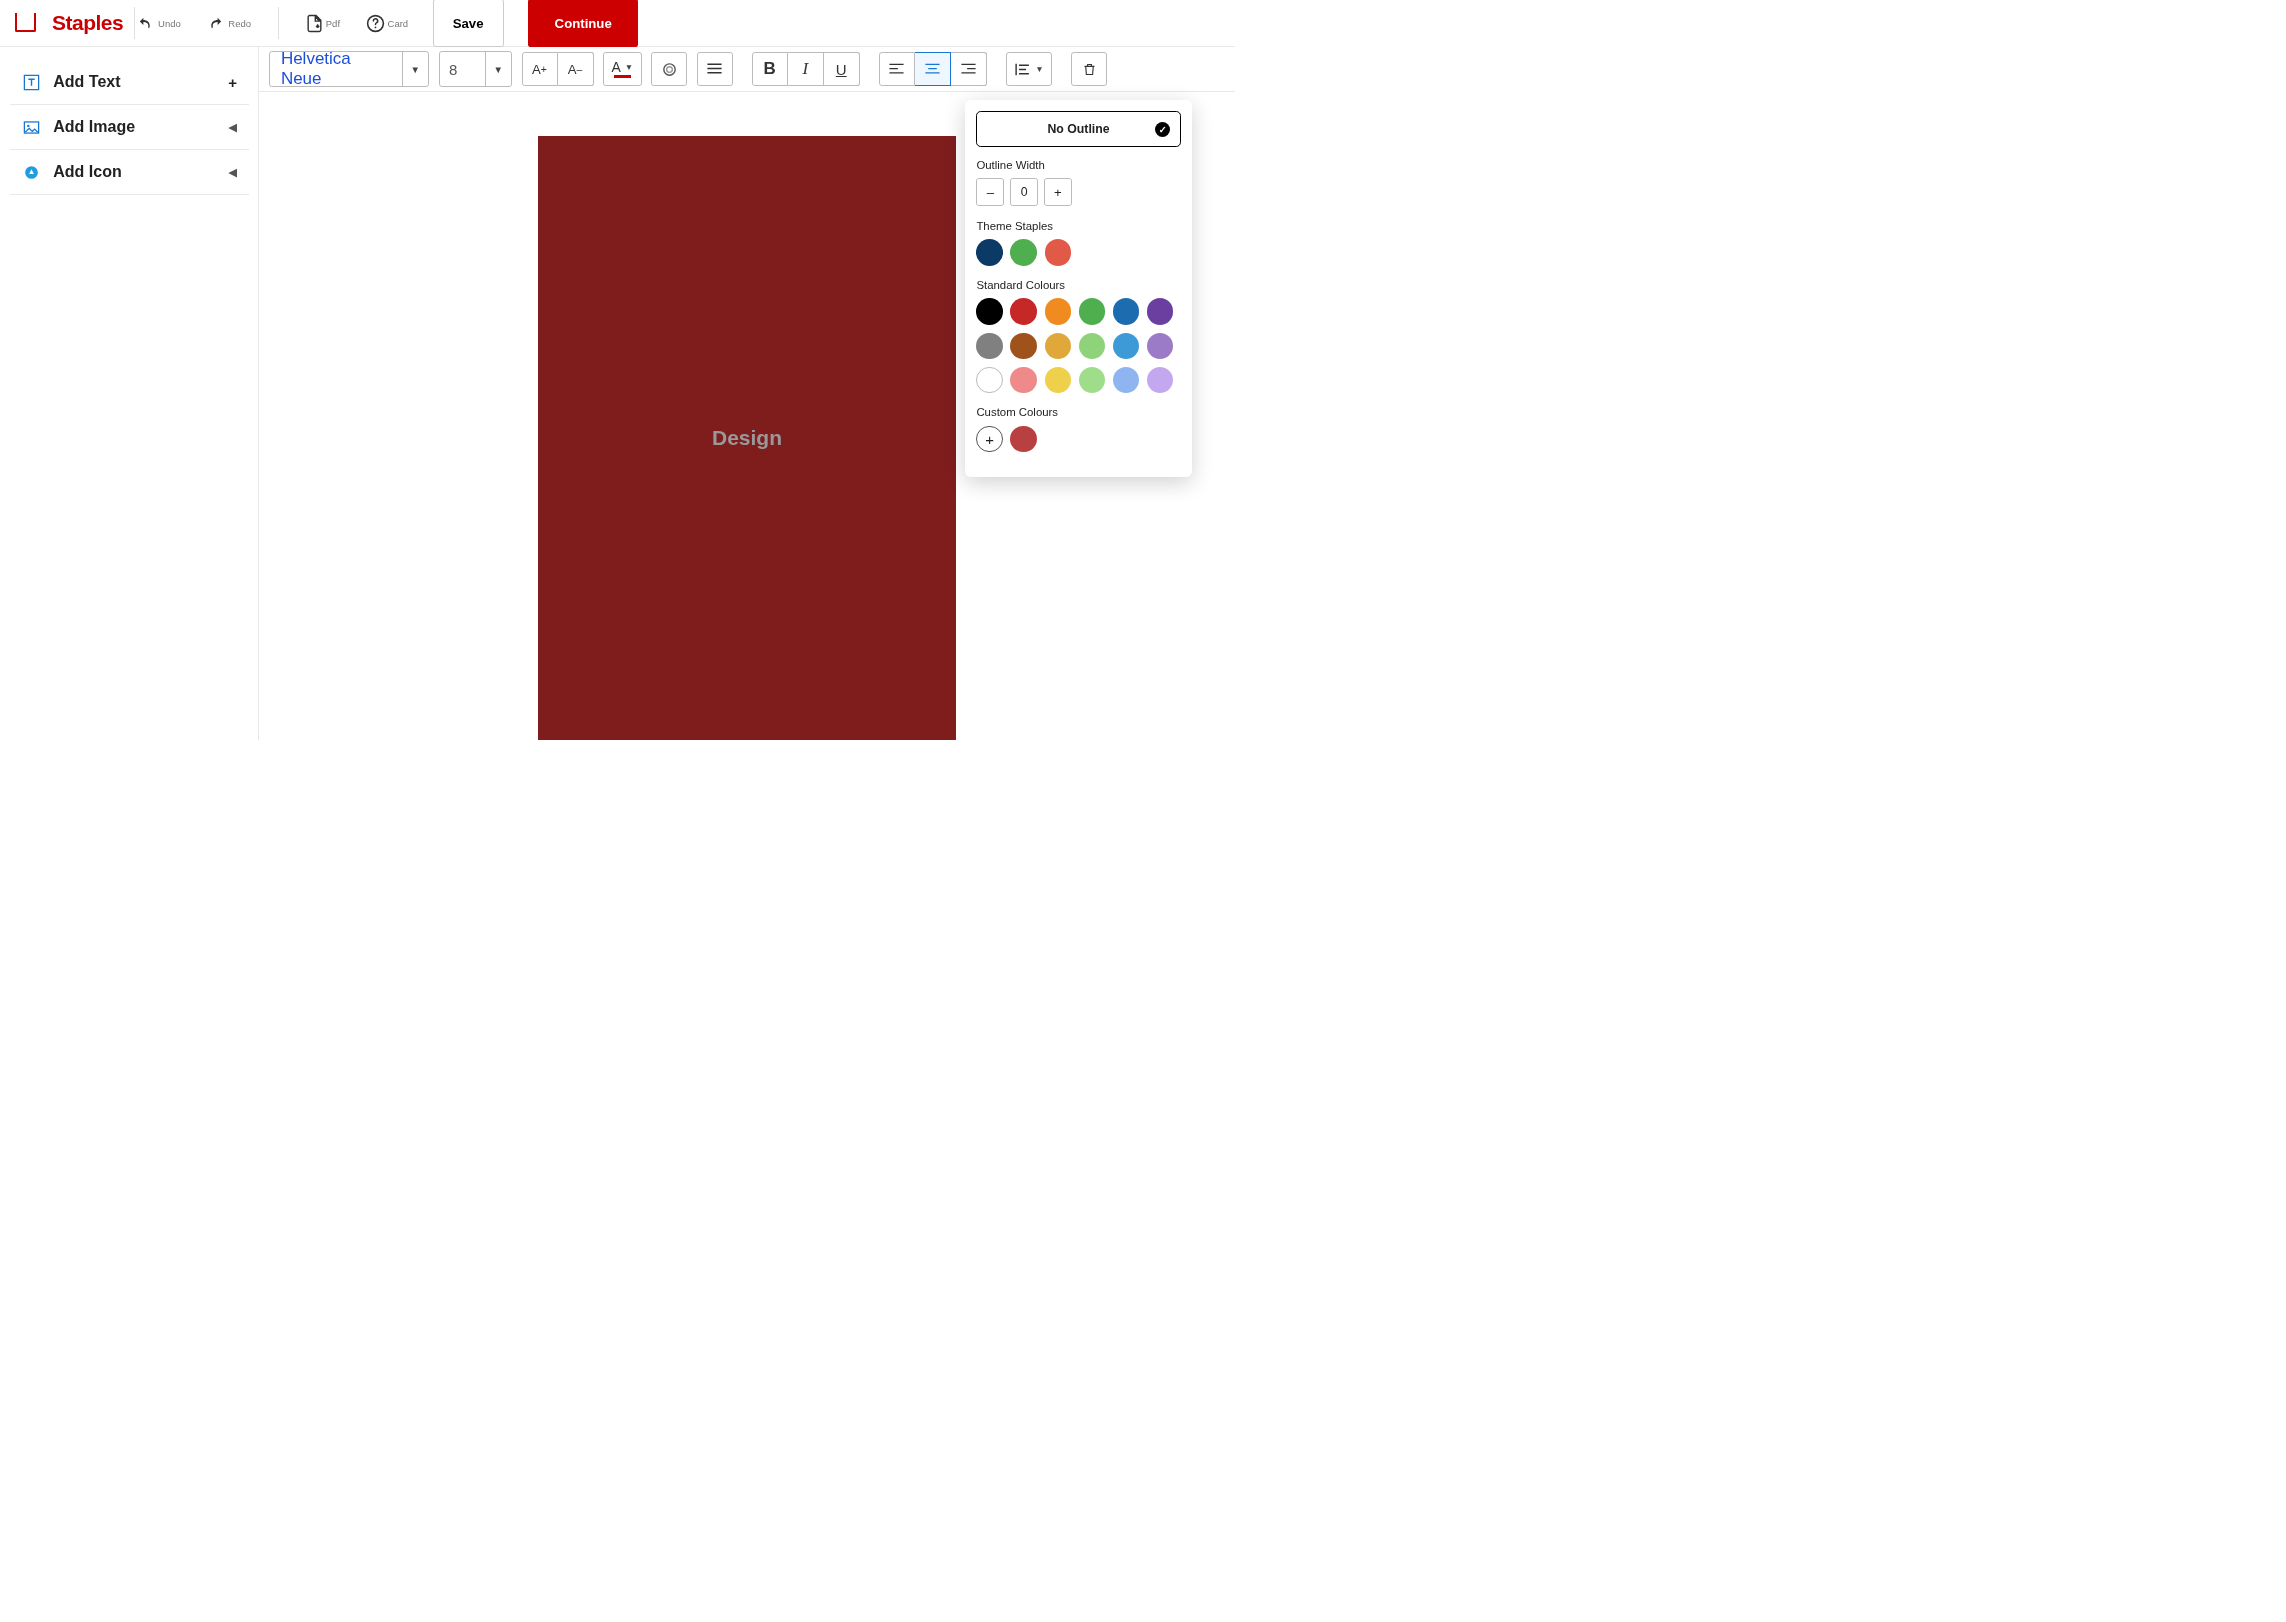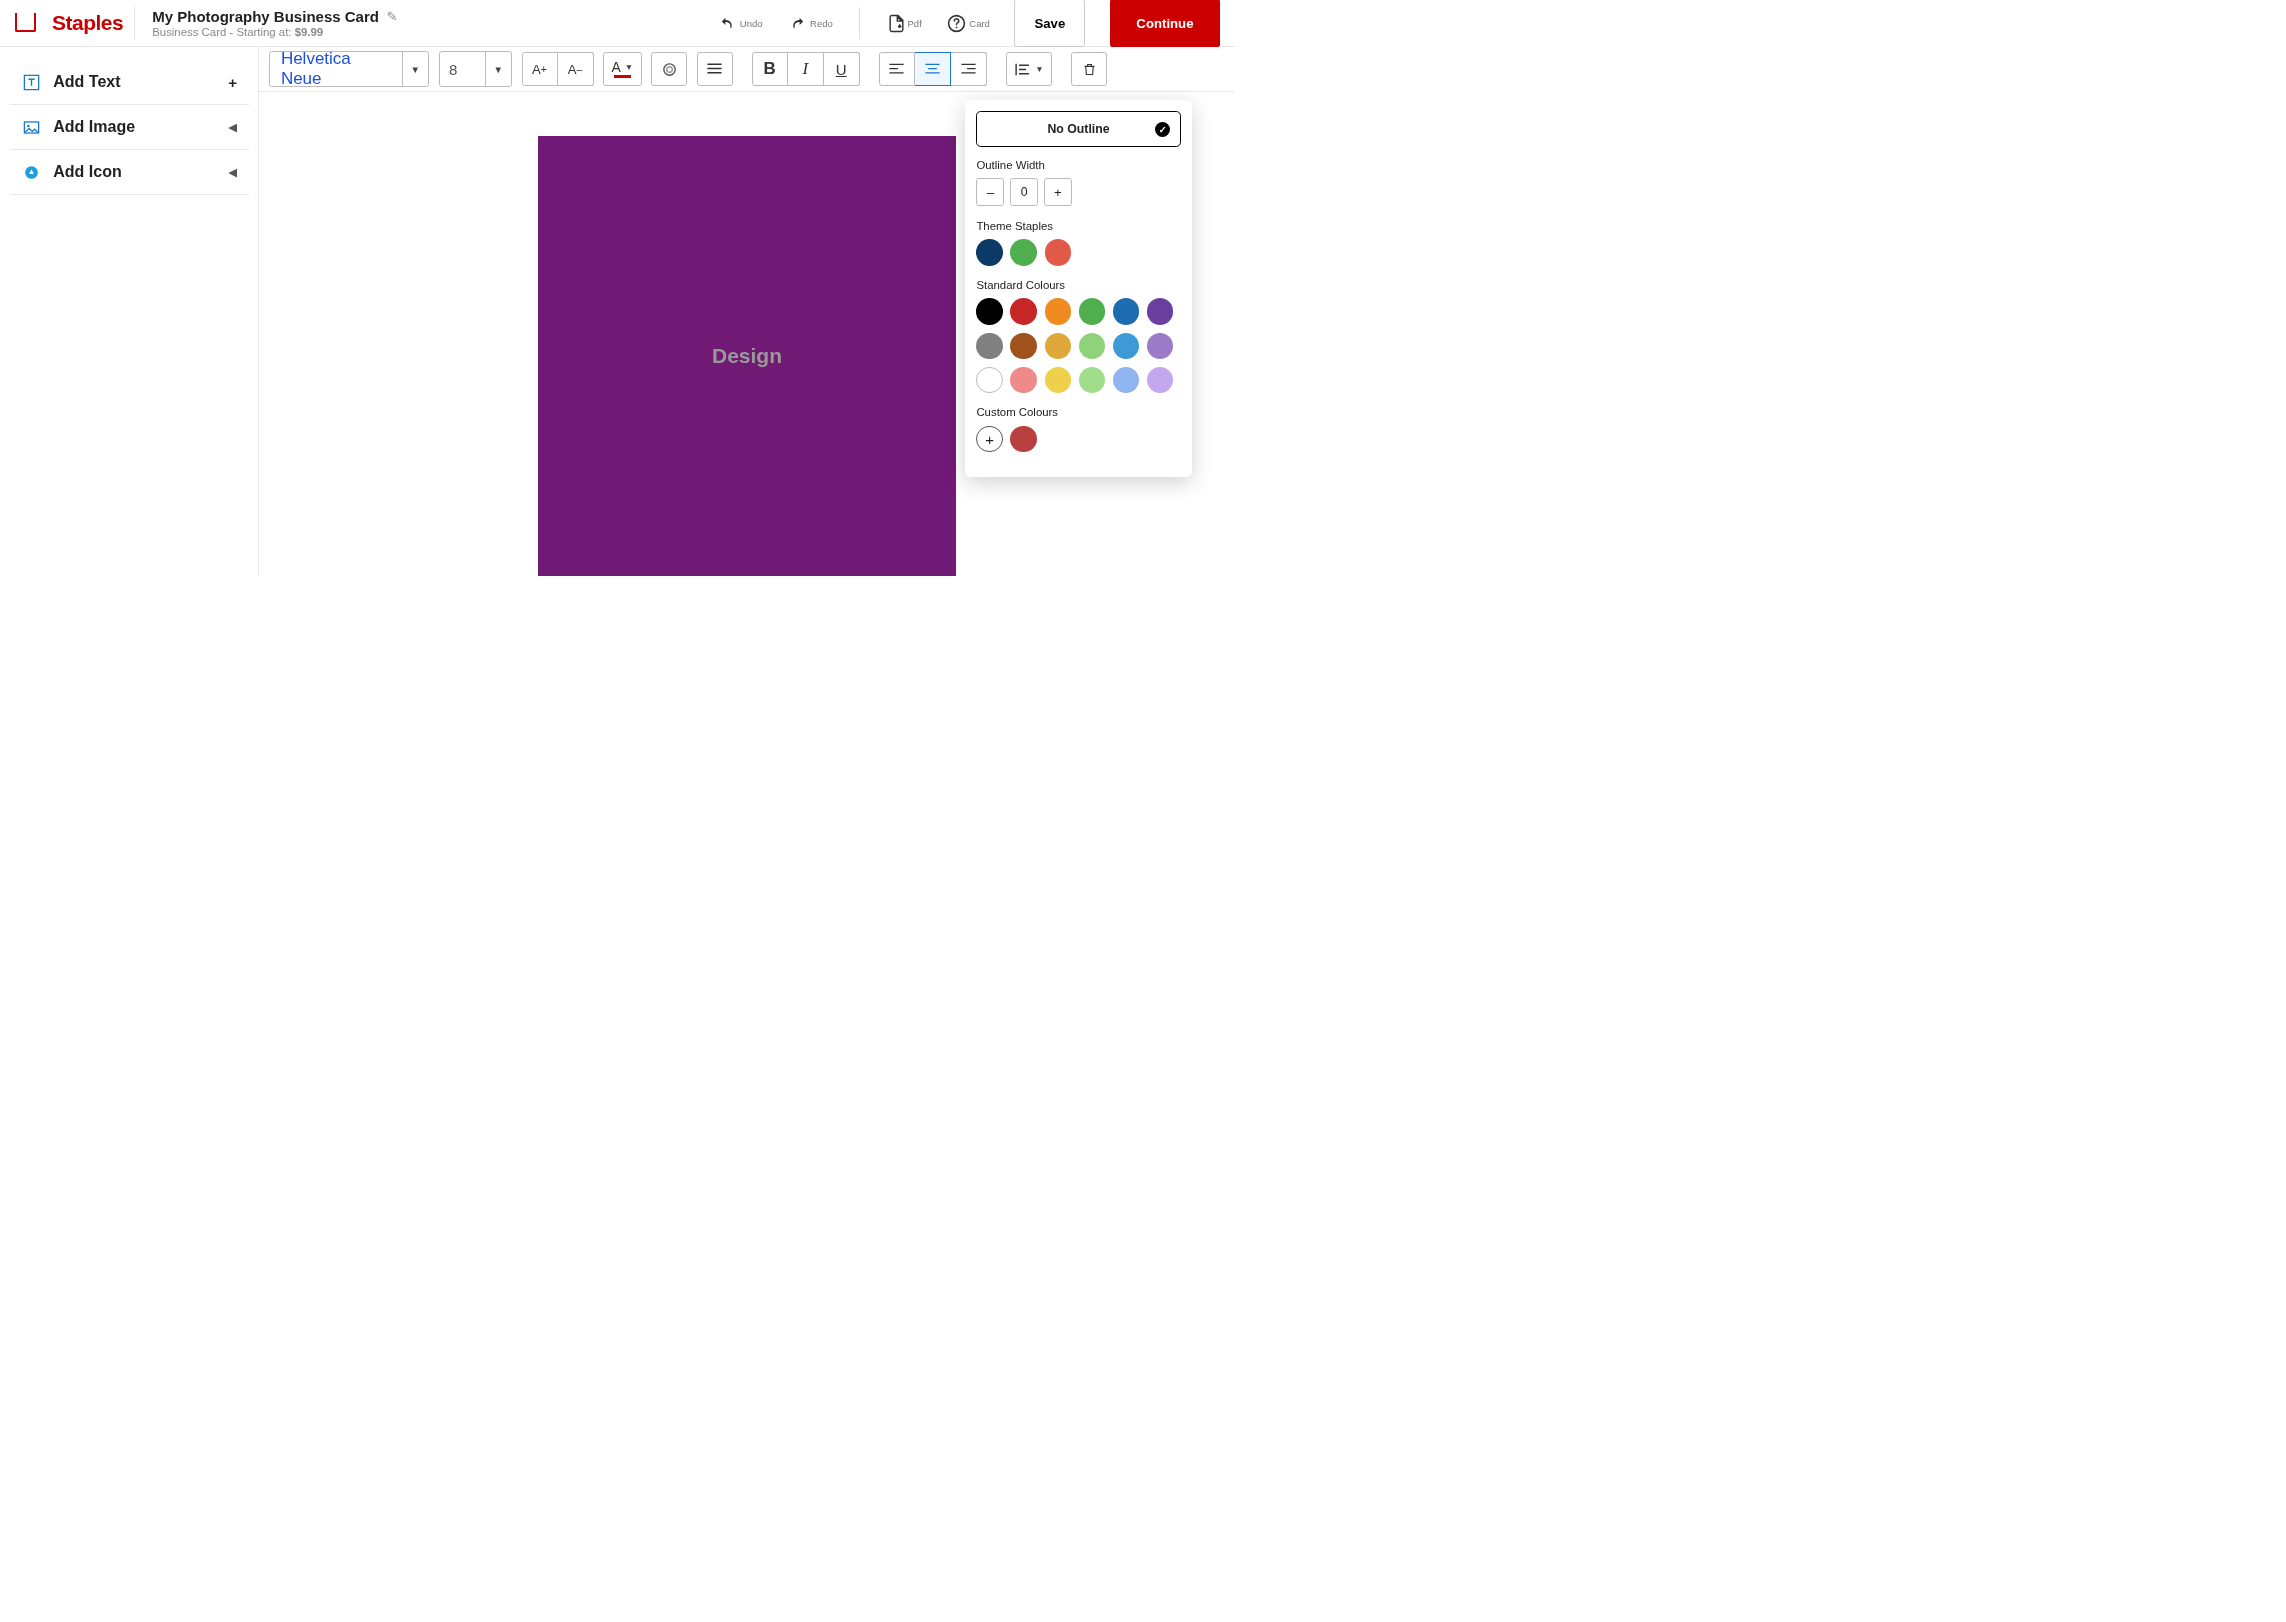--- a/index.html
+++ b/index.html
@@ -47,21 +47,21 @@
   .font-select .dd, .size-select .dd { width: 26.5px; display: flex; align-items: center; justify-content: center; border-left: 0.9px solid #bbb; cursor: pointer; font-size: 9.5px; color:#444; }
   .size-select { display: flex; height: 36px; border: 0.9px solid #bbb; border-radius: 2.8px; overflow: hidden; }
   .size-select .sval { width: 45px; display: flex; align-items: center; padding-left: 9.5px; font-size: 15px; color: #555; }
   .font-color-btn { flex-direction: column; gap: 0.9px; }
   .font-color-btn .bar { width: 17px; height: 2.8px; background: #cc0000; }
   .active { background: #eef6ff; border-color: #1976d2 !important; color: #1976d2; position: relative; z-index: 1;}
   .caret-sm { font-size: 8.5px; margin-left: 3.8px; color:#444;}
 
   
   .canvas-wrap { display: flex; justify-content: center; padding-top: 44px; position: relative; }
-  .card { width: 418px; height: 440px; background: #701a75; display: flex; align-items: center; justify-content: center; }
+  .card { width: 418px; height: 604px; background: #7f1d1d; display: flex; align-items: center; justify-content: center; }
   .card .ph { color: #999; font-size: 21px; font-weight: 700; }
 
   
   .popover { position: absolute; top: 53px; left: 706px; width: 227px; background: #fff; border-radius: 5.7px; box-shadow: 0 5.7px 21px rgba(0,0,0,0.18); padding: 11.4px; z-index: 20; }
   .no-outline { border: 1.9px solid #000; border-radius: 4.7px; height: 36px; display: flex; align-items: center; justify-content: center; font-weight: 700; font-size: 12.3px; margin-bottom: 11.4px; cursor: pointer; position: relative; }
   .no-outline .chk { position: absolute; right: 9.5px; width: 15px; height: 15px; border-radius: 50%; background: #000; color: #fff; display: flex; align-items: center; justify-content: center; font-size: 9.5px; }
   .sec-label { font-weight: 400; font-size: 11.4px; margin-bottom: 7.6px; }
   .stepper { display: flex; gap: 5.7px; margin-bottom: 13.2px; }
   .step-btn, .step-val { width: 28px; height: 28px; border: 0.9px solid #bbb; border-radius: 2.8px; display: flex; align-items: center; justify-content: center; font-size: 13.2px; cursor: pointer; }
   .step-val { cursor: default; font-size: 12.3px; }
@@ -72,29 +72,20 @@
 
   svg { display: block; }
 </style>
 </head>
 <body>
 
 <div class="header">
   <div class="logo">
     <span class="logo-shape"></span>
     <span class="logo-text">Staples</span>
-  </div>
-  <div class="title-block">
-    <div class="title-row">
-      <span class="doc-title">My Photography Business Card</span>
-      <span class="pencil">✎</span>
-    </div>
-    <div class="subtitle">
-      <span>Business Card - Starting at: </span><span class="price">$9.99</span>
-    </div>
   </div>
   <div class="header-right">
     <div class="icon-btn">
       <svg width="21" height="17" viewBox="0 0 24 24">
           <path d="M12 5V2L7 7l5 5V9c3.3 0 6 2.7 6 6 0 1-.3 2-.7 2.8l1.5 1.5C19.5 18 20 16.6 20 15c0-5.5-4.5-8-8-10z" transform="scale(-1,1) translate(-24,0)" fill="none"></path>
           <path d="M9 14l-5-5 5-5v3c5 0 9 3 9 8 0 1.3-.3 2.5-.9 3.6l-1.5-1.2c.3-.7.4-1.5.4-2.4 0-3.3-3-5-7-5v4z" fill="#333"></path>
         </svg>
       <span class="lbl">Undo</span>
     </div>
     <div class="icon-btn">

